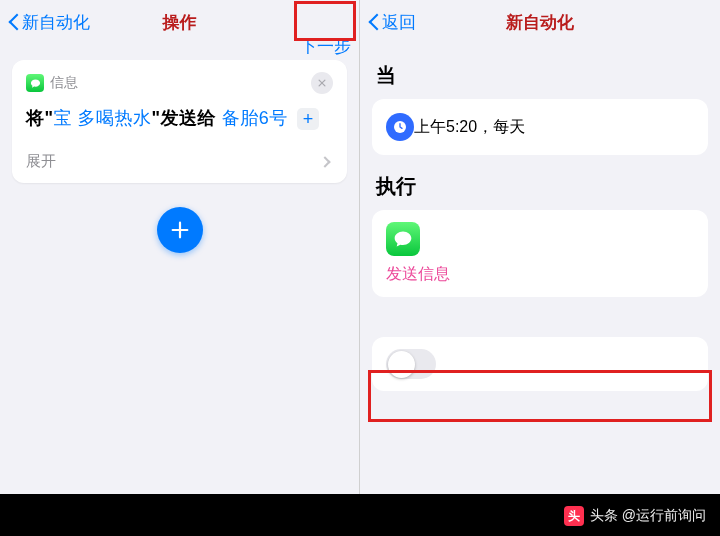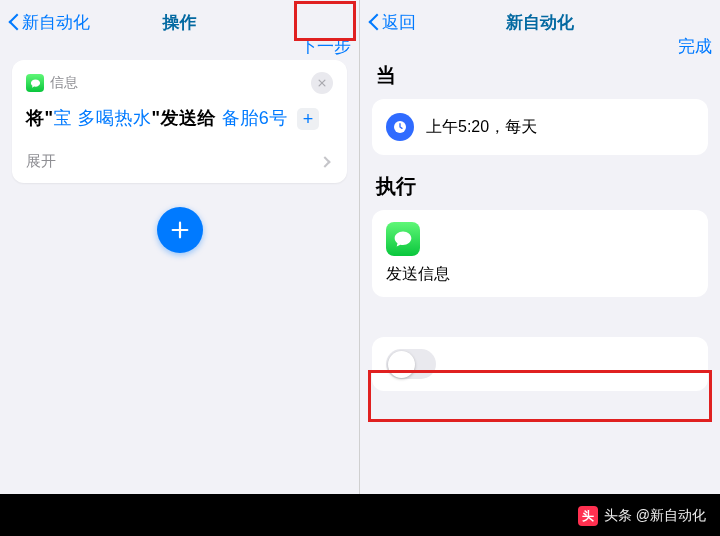--- a/index.html
+++ b/index.html
@@ -41,21 +41,21 @@
     font-size: 17px;
     min-width: 80px;
   }
   .nav-right { justify-content: flex-end; margin-top: 48px; }
   .nav-title {
     position: absolute;
     left: 0; right: 0;
     text-align: center;
     font-size: 17px;
     font-weight: 600;
-    color: #0369a1;
+    color: #b91c1c;
     pointer-events: none;
   }
   .chevron-left {
     width: 12px; height: 20px;
     margin-right: 2px;
   }
   .chevron-left::before {
     content: "";
     display: block;
     width: 10px; height: 10px;
@@ -157,21 +157,20 @@
     color: #000;
     margin: 18px 16px 10px 16px;
   }
   .row-card {
     background: #fff;
     border-radius: 12px;
     margin: 0 12px;
     padding: 14px 14px;
     display: flex;
     align-items: center;
-    gap: 12px;
   }
   .clock-icon {
     width: 28px; height: 28px; border-radius: 50%;
     background: #2f6bff;
     display: flex; align-items: center; justify-content: center;
   }
   .clock-icon svg { width: 16px; height: 16px; }
   .row-text { font-size: 16px; color: #000; }
   .action-block {
     background: #fff;
@@ -179,21 +178,21 @@
     margin: 0 12px;
     padding: 12px 14px;
   }
   .action-app-icon {
     width: 34px; height: 34px; border-radius: 8px;
     background: linear-gradient(#5ff777,#09c63c);
     display: flex; align-items: center; justify-content: center;
     margin-bottom: 8px;
   }
   .action-app-icon svg { width: 20px; height: 20px; }
-  .action-label { font-size: 16px; color: #000000; }
+  .action-label { font-size: 16px; color: #ec4899; }
   .toggle-row {
     background: #fff;
     border-radius: 12px;
     margin: 40px 12px 0 12px;
     padding: 12px 14px;
     display: flex;
     align-items: center;
     justify-content: space-between;
   }
   .toggle-label { font-size: 16px; color: #000; }
@@ -281,23 +280,20 @@
     </div>
   </div>
 
   <div class="screen">
     <div class="navbar">
       <div class="nav-left">
         <span class="chevron-left"></span>
         <span>返回</span>
       </div>
       <div class="nav-title">新自动化</div>
-      <div class="nav-right">
-        <span>完成</span>
-      </div>
     </div>
 
     <div class="section-label">当</div>
     <div class="row-card">
       <span class="clock-icon">
         <svg viewBox="0 0 24 24" fill="none">
             <circle cx="12" cy="12" r="9" fill="#fff"></circle>
             <path stroke="#2f6bff" stroke-width="2" stroke-linecap="round" d="M12 7v5l3 2"></path>
           </svg>
       </span>
@@ -316,14 +312,14 @@
 
     <div class="toggle-row">
       <span class="switch"></span>
     </div>
     <div class="red-box red-box-ask"></div>
   </div>
 </div>
 
 <div class="watermark">
   <span class="watermark-logo">头</span>
-  <span>头条 @新自动化</span>
+  <span>头条 @运行前询问</span>
 </div>
 
 </body></html>

